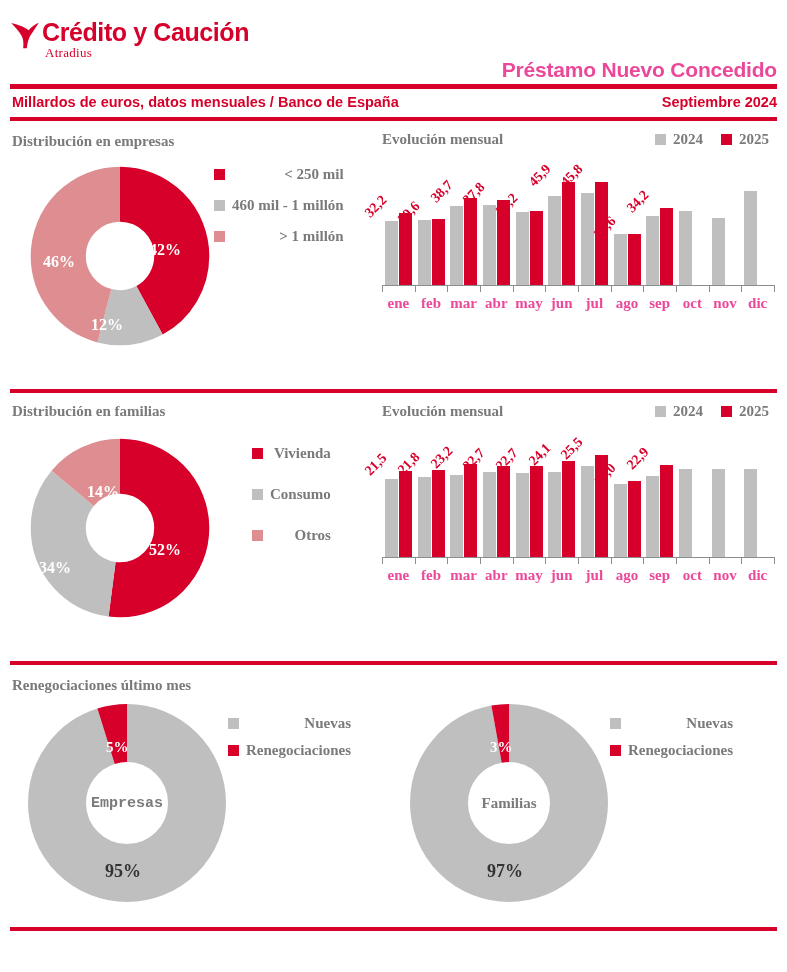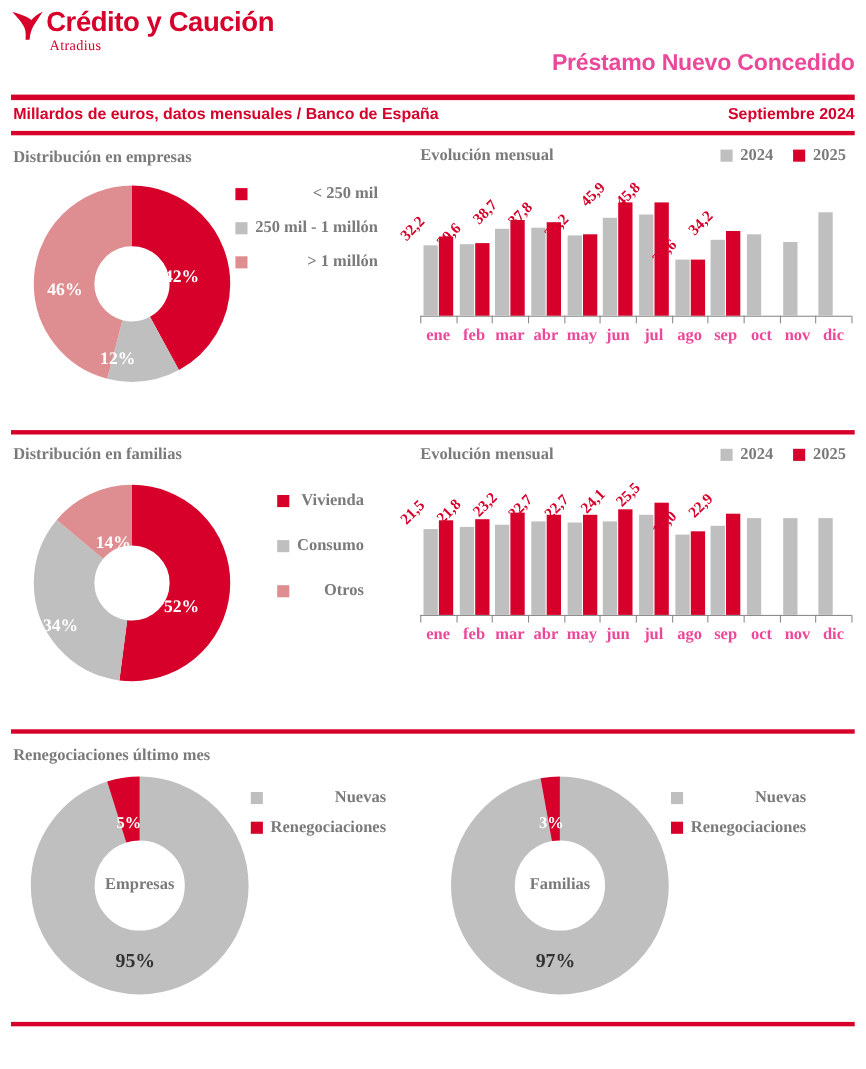--- a/index.html
+++ b/index.html
@@ -10,21 +10,21 @@
   body {
     width: 787px;
     height: 972px;
     font-family: "Liberation Serif", "DejaVu Serif", serif;
     position: relative;
     overflow: hidden;
   }
   .page { position: relative; width: 787px; height: 972px; }
 
   
-  .header { position: relative; height: 86px; }
+  .header { position: relative; height: 72px; margin-top: 12px; }
   .logo-wrap {
     position: absolute; left: 10px; top: 6px;
     display: flex; align-items: flex-start;
   }
   .logo-mark { width: 30px; height: 30px; margin-top: 2px; }
   .logo-text { margin-left: 2px; }
   .logo-title {
     color: #D6002A;
     font-family: "Liberation Sans", sans-serif;
     font-weight: bold;
@@ -214,21 +214,21 @@
       <div class="donut-label" style="left:66px;top:155px;color:#ffffff;">12%</div>
     </div>
 
     <div class="legend" style="left:214px;top:45px;">
       <div class="legend-item">
         <span class="legend-swatch" style="background:#D6002A;"></span>
         <span class="legend-label">&lt; 250 mil</span>
       </div>
       <div class="legend-item">
         <span class="legend-swatch" style="background:#BFBFBF;"></span>
-        <span class="legend-label">250 mil - 1 millón</span>
+        <span class="legend-label">460 mil - 1 millón</span>
       </div>
       <div class="legend-item">
         <span class="legend-swatch" style="background:#DE8E90;"></span>
         <span class="legend-label">&gt; 1 millón</span>
       </div>
     </div>
 
     <div class="panel-title" style="position:absolute;left:382px;top:10px;">Evolución mensual</div>
 
     <div class="legend-inline" style="position:absolute;right:18px;top:10px;">
@@ -413,21 +413,21 @@
 
     <div class="panel-title" style="position:absolute;left:12px;top:12px;">Renegociaciones último mes</div>
 
     <div class="donut-wrap" style="position:absolute;left:27px;top:38px;width:200px;height:210px;">
       <svg viewBox="0 0 200 200" width="200" height="200">
         <circle r="70" cx="100" cy="100" fill="transparent" stroke="#BFBFBF" stroke-width="58" stroke-dasharray="417.8 22.0" stroke-dashoffset="0" transform="rotate(-90 100 100)"></circle>
         <circle r="70" cx="100" cy="100" fill="transparent" stroke="#D6002A" stroke-width="58" stroke-dasharray="22.0 417.8" stroke-dashoffset="-417.8" transform="rotate(-90 100 100)"></circle>
       </svg>
       <div class="donut-label" style="left:79px;top:36px;color:#ffffff;font-size:15px;">5%</div>
       <div class="donut-label" style="left:78px;top:158px;color:#333333;font-size:18px;">95%</div>
-      <div class="donut-center-label" style="left:100px;top:100px;">Empresas</div>
+      <div class="donut-center-label" style="left:100px;top:100px;font-family:Liberation Mono, monospace;">Empresas</div>
     </div>
 
     <div class="legend" style="left:228px;top:50px;">
       <div class="legend-item" style="margin-bottom:10px;">
         <span class="legend-swatch" style="background:#BFBFBF;"></span>
         <span class="legend-label">Nuevas</span>
       </div>
       <div class="legend-item">
         <span class="legend-swatch" style="background:#D6002A;"></span>
         <span class="legend-label">Renegociaciones</span>

